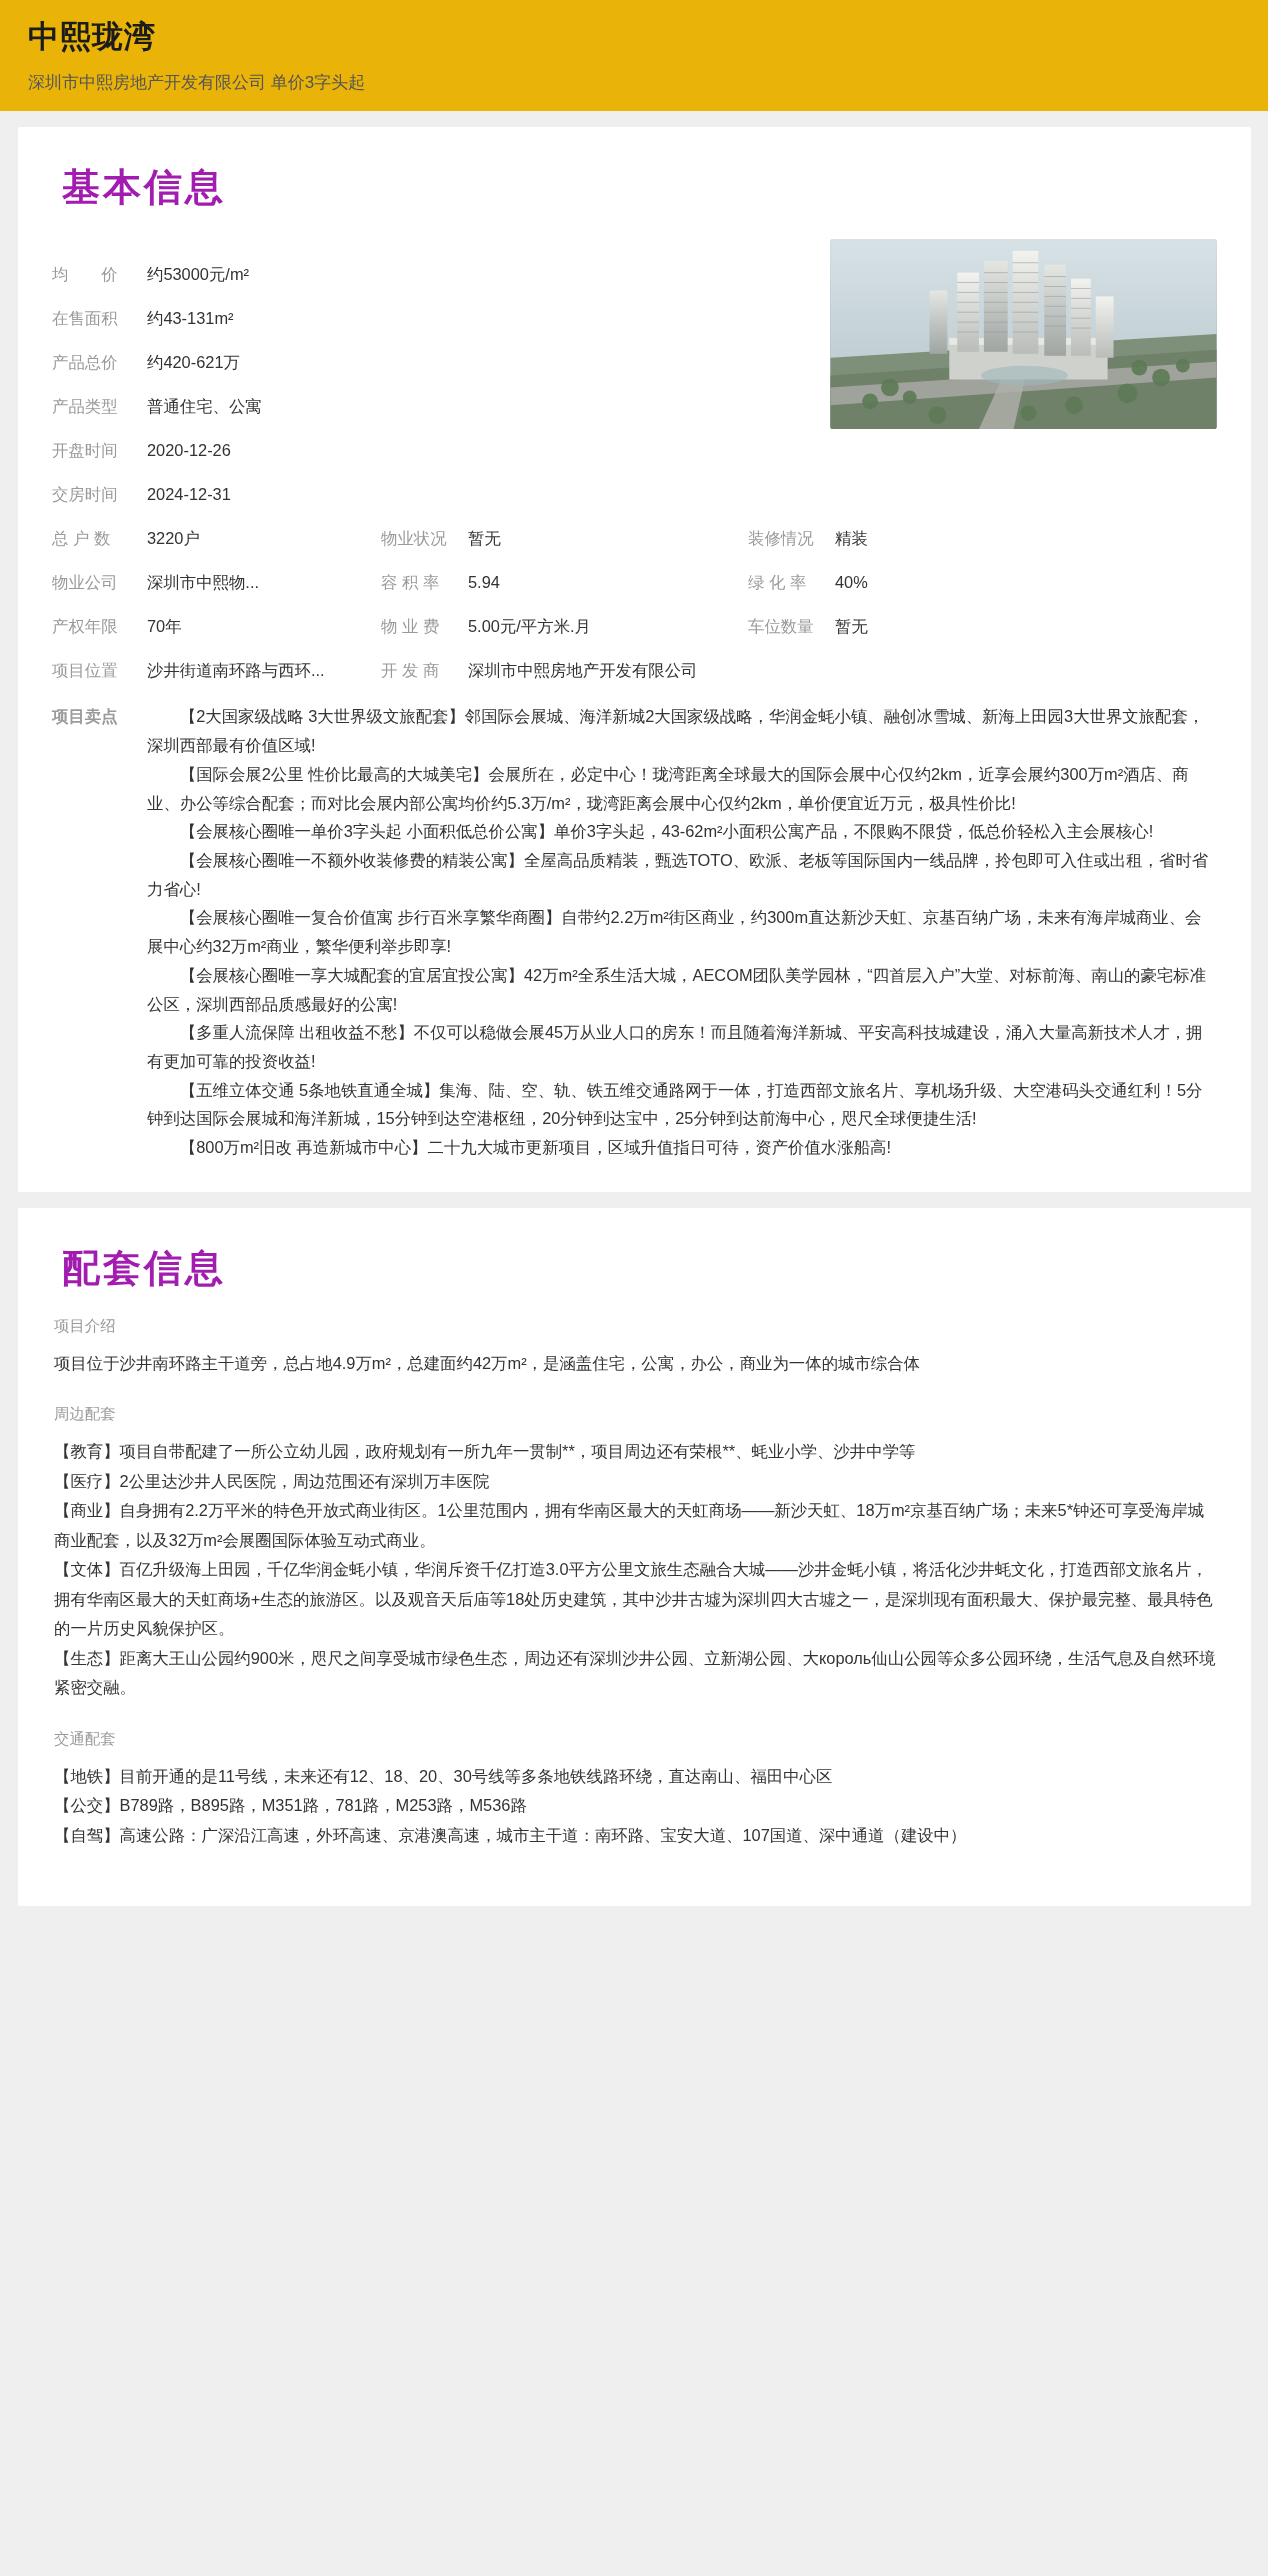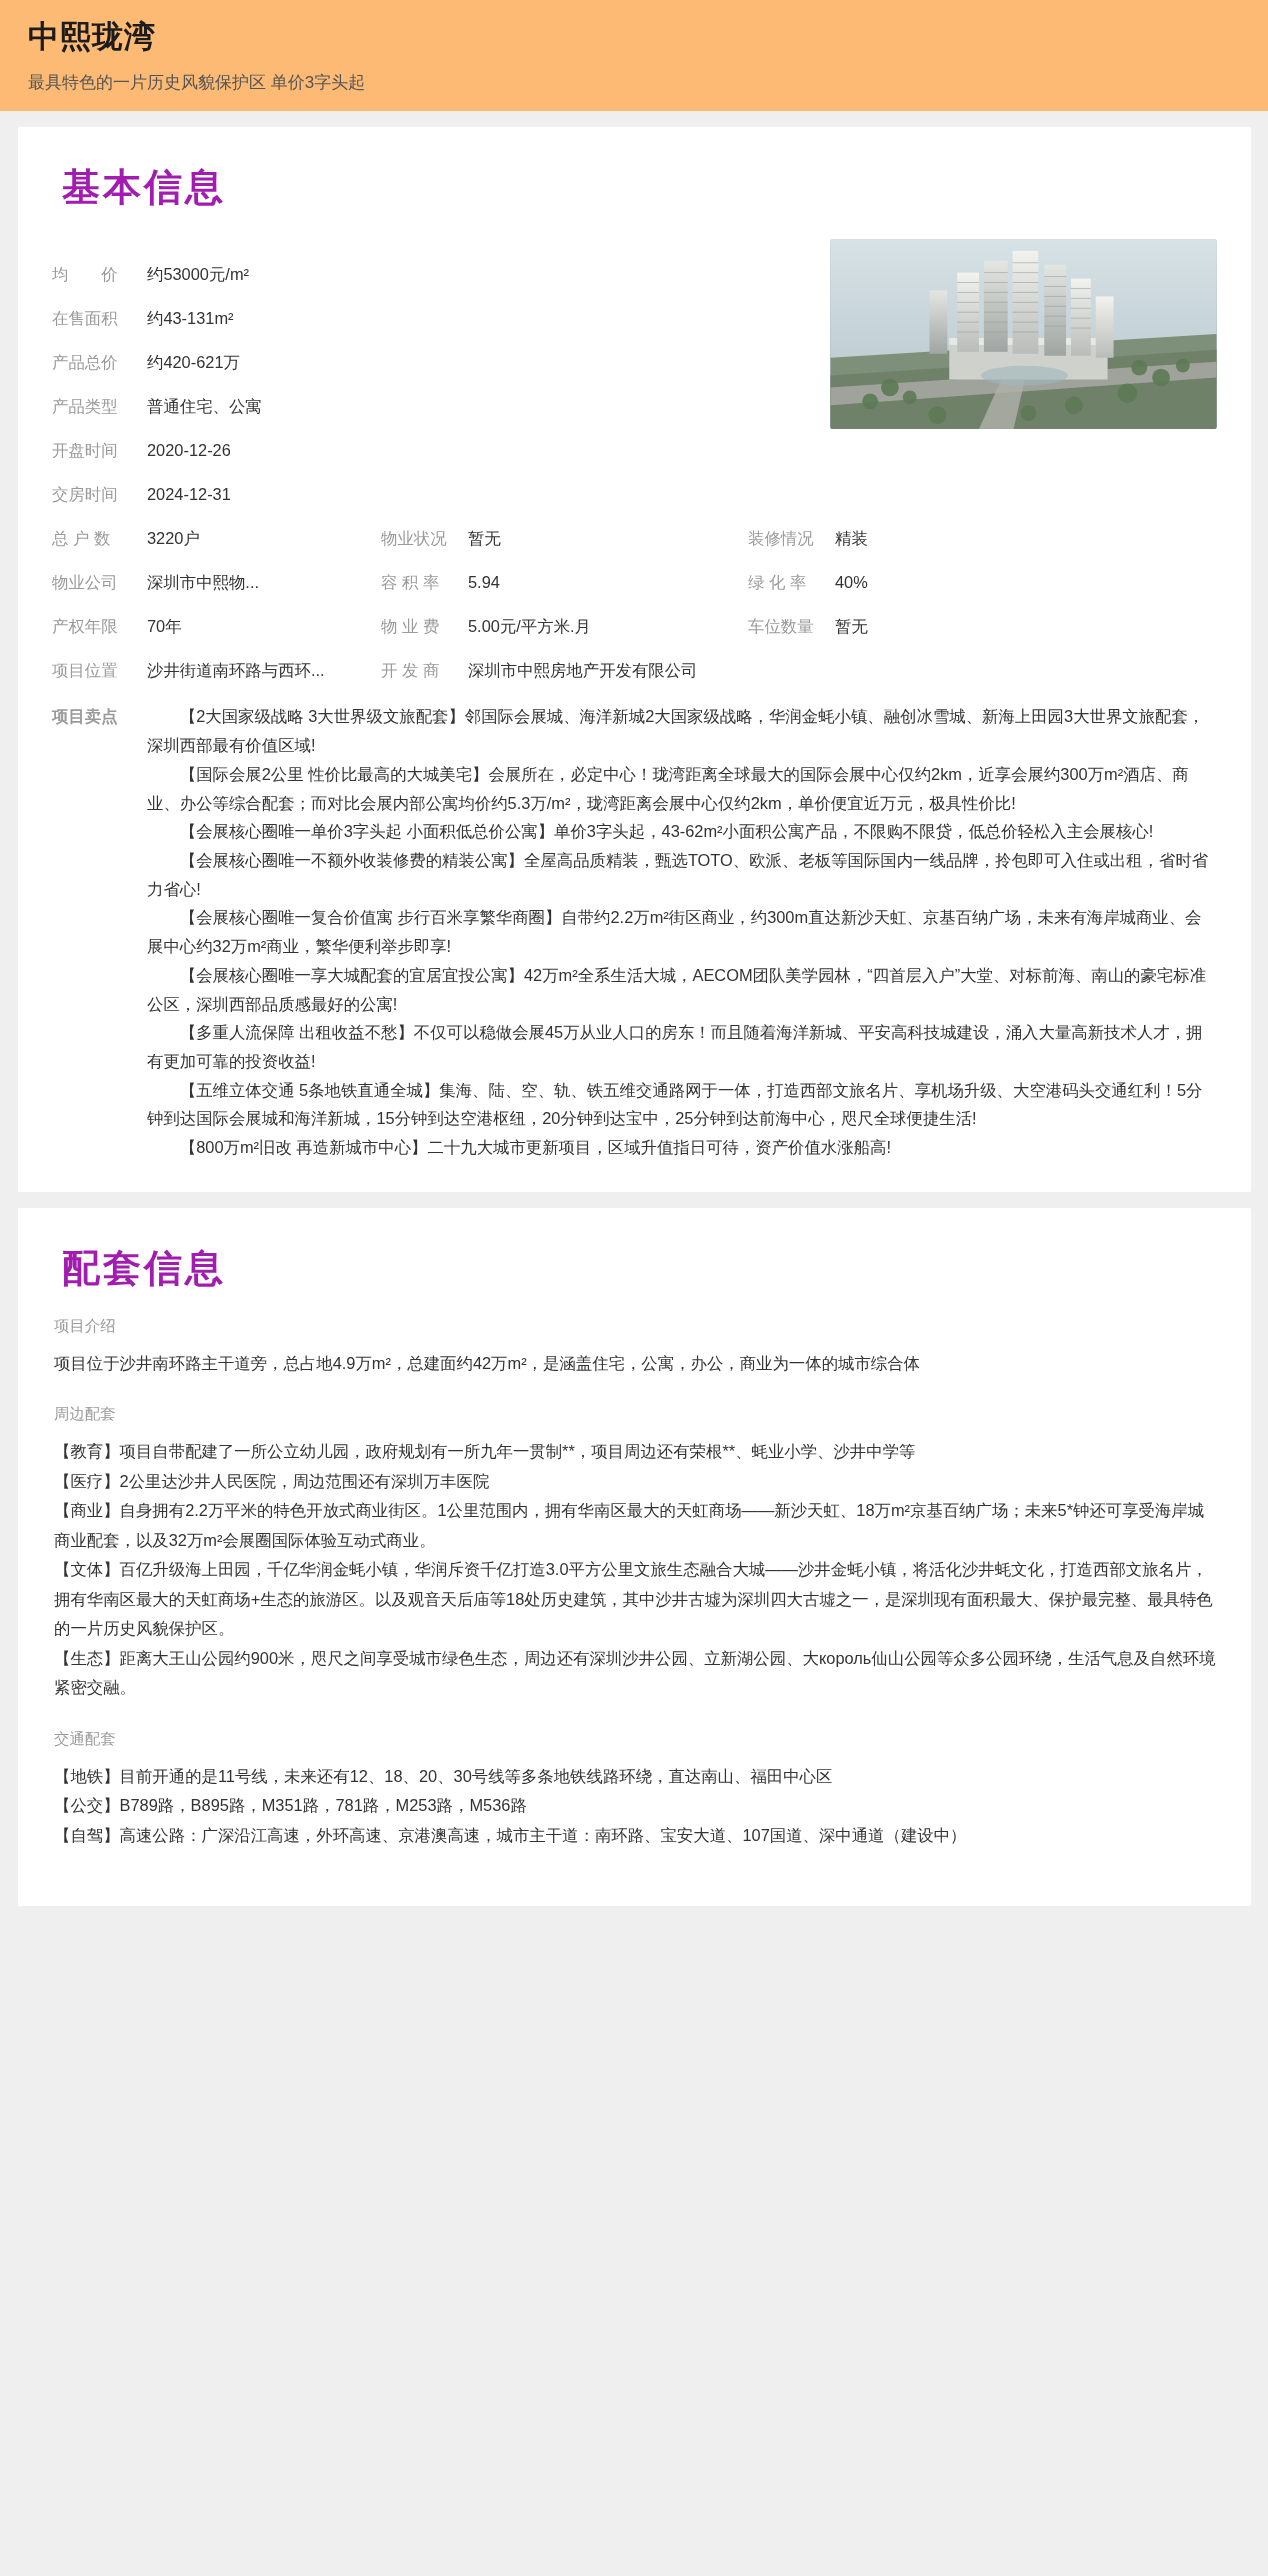--- a/index.html
+++ b/index.html
@@ -15,21 +15,21 @@
     position: relative;
   }
   .page {
     width: 1269px;
     background: #efefef;
     padding-bottom: 40px;
   }
 
   
   .header {
-    background: #fdba74;
+    background: #eab308;
     padding: 18px 32px 16px 28px;
   }
   .header-title {
     font-size: 31px;
     font-weight: bold;
     color: #1c1c1c;
     letter-spacing: 1px;
     line-height: 1.2;
   }
   .header-sub {
@@ -160,21 +160,21 @@
   }
   .list p { margin: 0; }
 </style>
 </head>
 <body>
 
 <div class="page">
 
   <div class="header">
     <div class="header-title">中熙珑湾</div>
-    <div class="header-sub">最具特色的一片历史风貌保护区  单价3字头起</div>
+    <div class="header-sub">深圳市中熙房地产开发有限公司  单价3字头起</div>
   </div>
 
   <div class="card">
     <div class="section-title">基本信息</div>
 
     <div class="top-block">
       <div class="top-left">
 
         <div class="kv-row">
           <div class="kv-label">均　　价</div>

